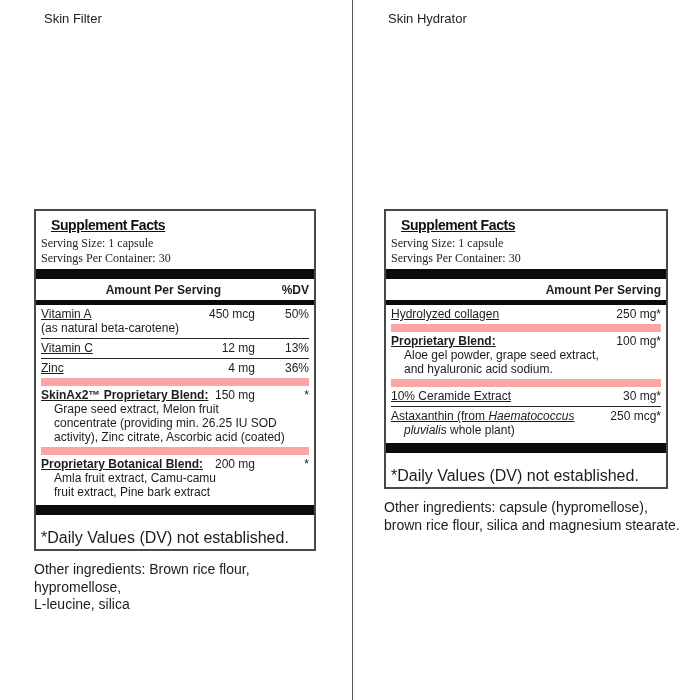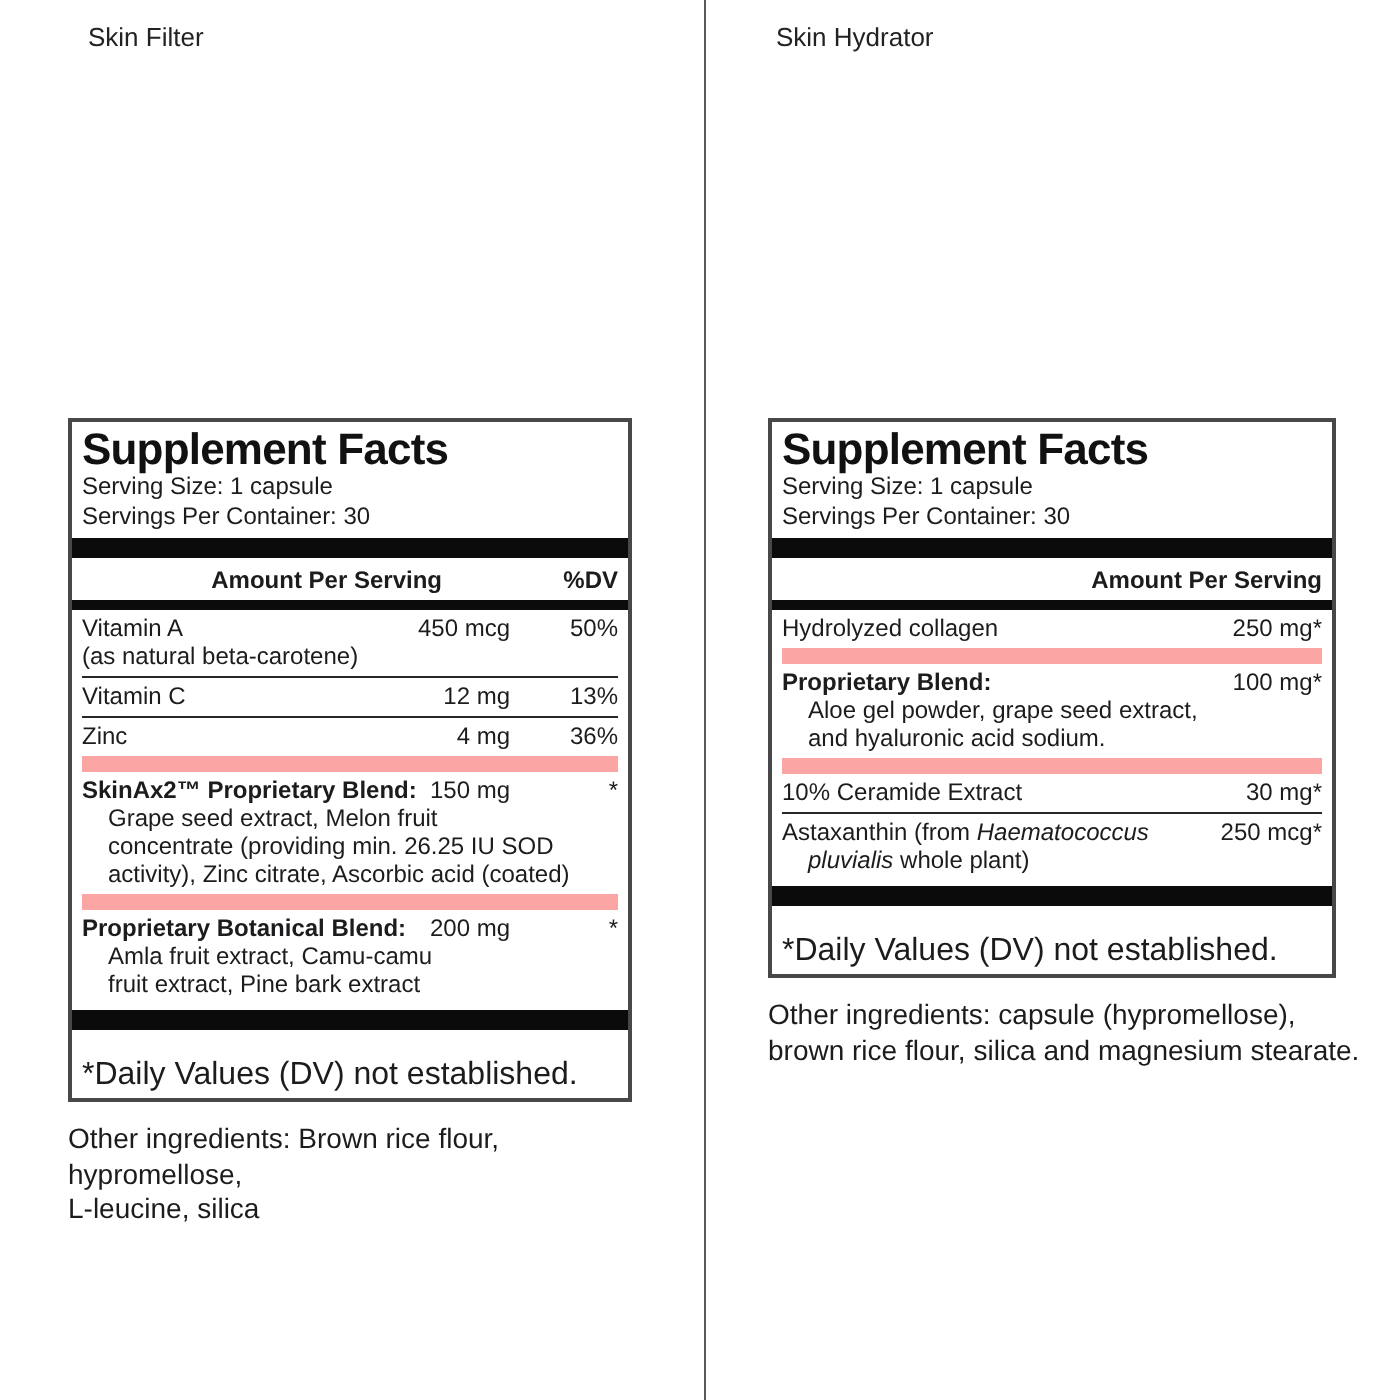--- a/index.html
+++ b/index.html
@@ -12,40 +12,40 @@
   #right-product { left:388px; }
 
   .divider { position:absolute; left:352px; top:0; width:1px; height:700px; background:#59595b; }
 
   .panel { position:absolute; top:209px; }
   #left-panel { left:34px; width:282px; }
   #right-panel { left:384px; width:284px; }
 
   .facts-box { border:2px solid #48484a; background:#fff; padding-bottom:4px; }
 
-  .sf-title { font-size:22px; line-height:22px; font-weight:800; letter-spacing:-0.4px;
-    margin:3px 5px 0; color:#111; }
-  .serving-line { font-size:12px; line-height:13.5px; margin:1px 5px 0; color:#1c1c1e; }
+  .sf-title { font-size:14px; line-height:22px; font-weight:800; letter-spacing:-0.4px;
+    margin:3px 15px 0; color:#111;text-decoration:underline; }
+  .serving-line { font-size:12px; line-height:13.5px; margin:1px 5px 0; color:#1c1c1e;font-family:Liberation Serif, serif; }
   .serving-line:first-of-type { margin-top:3px; }
 
   .bar-thick { height:10px; background:#0b0b0b; margin-top:4px; }
   .bar-mid   { height:5px;  background:#0b0b0b; }
   .bar-foot  { height:10px; background:#0b0b0b; margin-top:3px; }
 
   .colhead { display:flex; align-items:baseline; font-weight:700; font-size:12px;
     padding:4px 5px 3px;gap:34px; }
   .colhead .amt-h { margin-left:auto; text-align:right; }
   .colhead .dv-h  { width:54px; text-align:right; }
 
   .rows { padding:0 5px; }
   .row { padding:2px 0 3px; }
   .row.sep1 { border-top:1px solid #262628; }
   .row.sep2 { border-top:8px solid #fca5a5; }
   .rline { display:flex; align-items:baseline; font-size:12px; line-height:13px; padding-top:1px; }
-  .rname { padding-right:6px; }
+  .rname { padding-right:6px;text-decoration:underline; }
   .rname.bold { font-weight:700; }
   .ramt { margin-left:auto; white-space:nowrap; text-align:right; }
   .rdv  { width:54px; text-align:right; white-space:nowrap; }
   .rdesc { font-size:12px; line-height:13px; margin-top:1px; }
   .rdesc.indent { padding-left:13px; }
   .ital { font-style:italic; }
 
   .footnote { font-size:16px; line-height:13px; padding:16px 5px 1px; }
 
   .other-ingredients { margin-top:10px; font-size:14px; line-height:17.5px; color:#1c1c1e; width:300px; }

